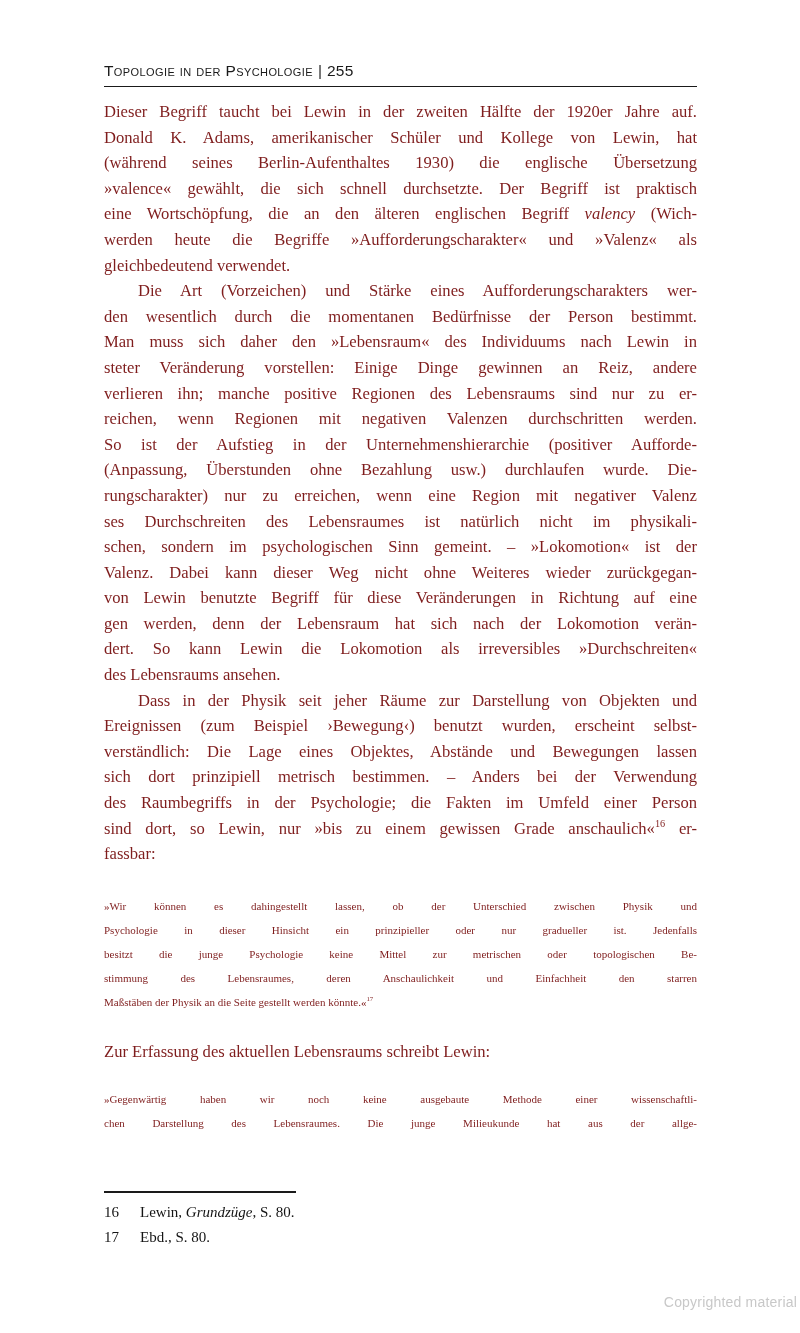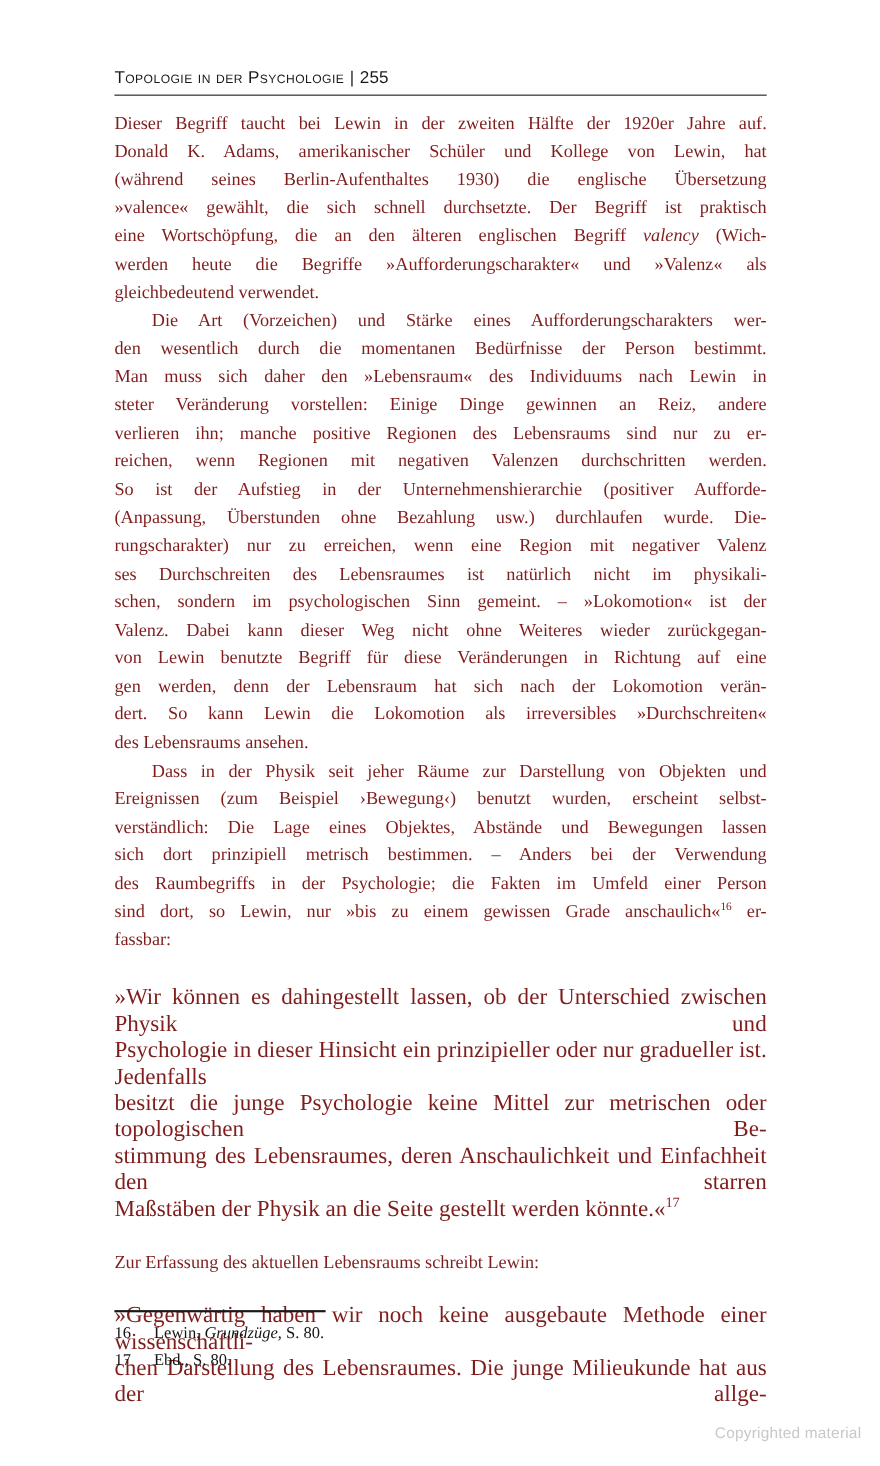--- a/index.html
+++ b/index.html
@@ -48,21 +48,21 @@
   .content > .block:nth-child(5) { margin-top: 25px; }  
   .content > .block:nth-child(6) { margin-top: 23px; }  
   .line {
     text-align: justify;
     text-align-last: justify;
     overflow: hidden;
   }
   .line.plain { text-align-last: left; }
   .line.indent { text-indent: 34px; }
   .quote {
-    font-size: 21px;
+    font-size: 11px;
     line-height: 24px;
   }
   i { font-style: italic; }
   sup {
     font-size: 0.62em;
     vertical-align: super;
     line-height: 0;
   }
   .footnotes {
     position: absolute;
@@ -78,21 +78,21 @@
     height: 1.6px;
     background: #1a1a1a;
     margin-bottom: 7px;
   }
   .footnote { display: flex; }
   .fn-num { flex: none; width: 36px; }
   .fn-text { flex: 1; }
   .watermark {
     position: absolute;
     top: 1294px;
-    right: 17px;
+    right: 3px;
     font-family: "Liberation Sans", sans-serif;
     font-size: 14px;
     letter-spacing: 0.2px;
     color: #c8c8c8;
     text-align: center;
   }
 </style>
 </head>
 <body>
 

